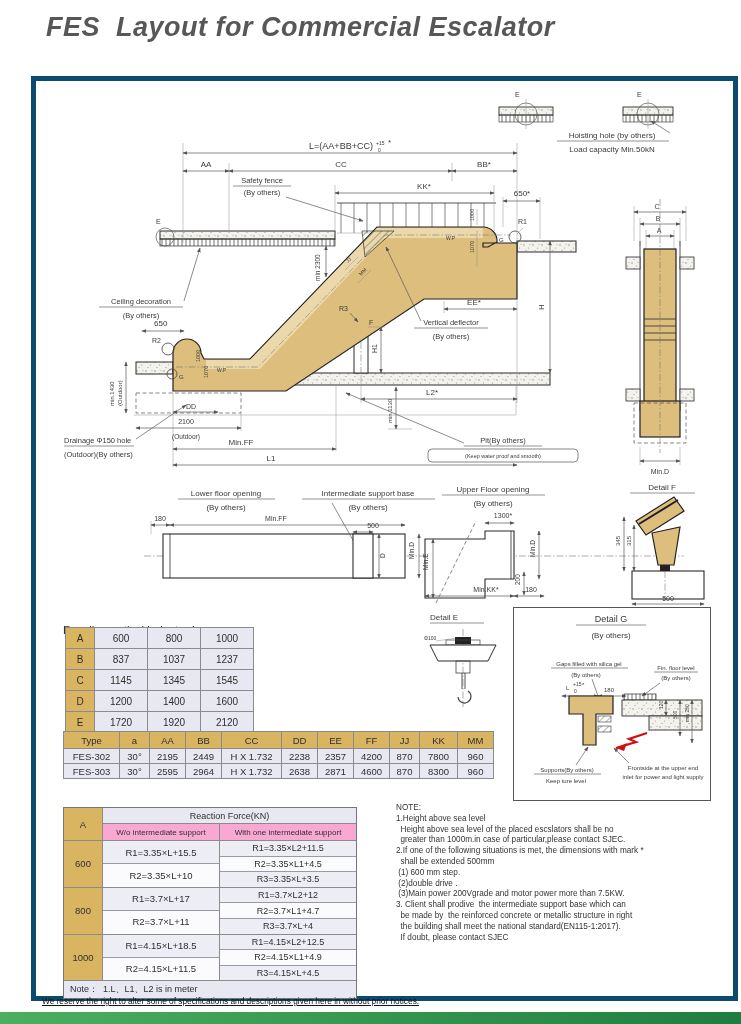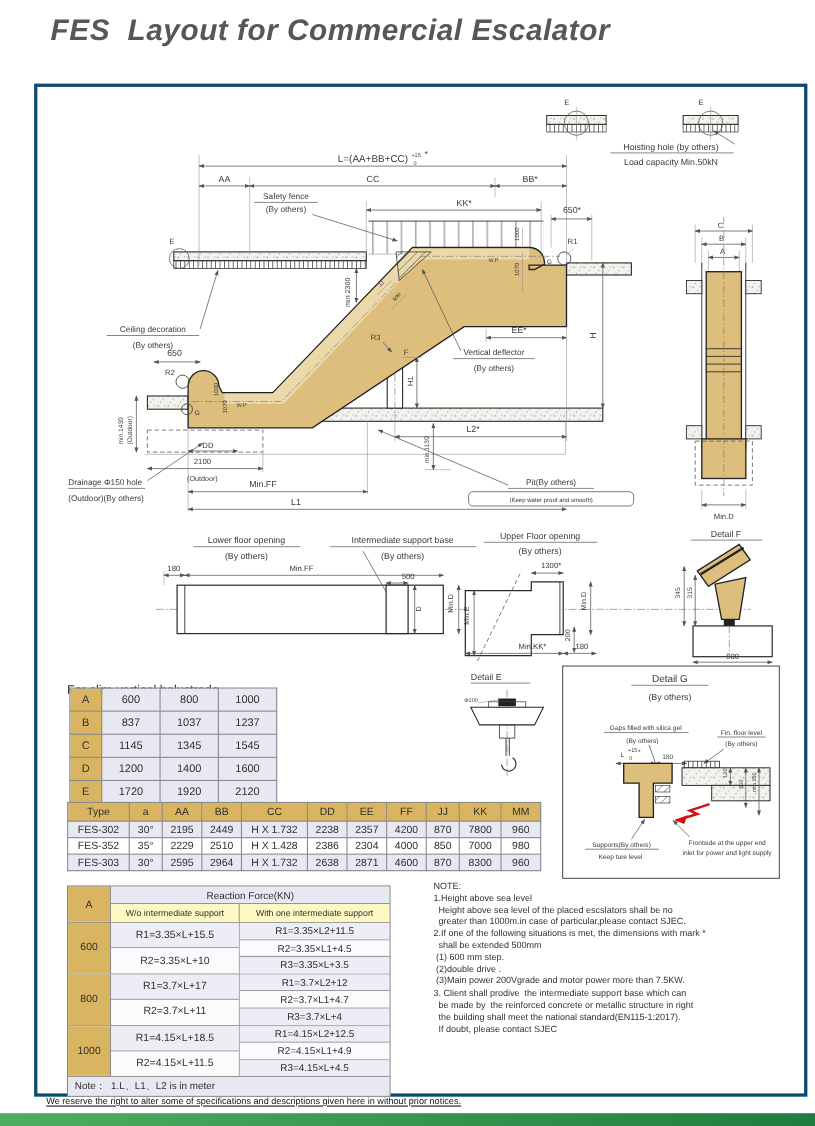--- a/index.html
+++ b/index.html
@@ -1,21 +1,21 @@
 <!DOCTYPE html>
 <html><head>
 <meta charset="utf-8">
 <style>
   html,body{margin:0;padding:0;background:#fff;}
   body{width:741px;height:1024px;position:relative;overflow:hidden;
        font-family:"Liberation Sans",sans-serif;color:#333;}
   .page-title{position:absolute;left:46px;top:12px;font-size:27px;font-weight:bold;
        font-style:italic;color:#575757;white-space:pre;letter-spacing:.5px;}
   .panel{position:absolute;left:31px;top:76px;width:697px;height:915px;
-       border:3px solid #0c4a6e;background:#fff;}
+       border:5px solid #0c4a6e;background:#fff;}
   svg{position:absolute;overflow:visible;}
   svg text{fill:#3a3a3a;font-family:"Liberation Sans",sans-serif;}
   .t5{font-size:5px}.t55{font-size:5.5px}.t6{font-size:6px}.t65{font-size:6.5px}
   .t7{font-size:7px}.t75{font-size:7.5px}.t8{font-size:8px}.t9{font-size:9px}
   .mid{text-anchor:middle}
   .ol2{stroke:#2b2b2b;stroke-width:.8;fill:none}
   .dl{stroke:#5a5a5a;stroke-width:.7;marker-start:url(#arS);marker-end:url(#arE)}
   .ldr{stroke:#5a5a5a;stroke-width:.7;marker-end:url(#arE);fill:none}
   .xl{stroke:#909090;stroke-width:.5}
   .cl{stroke:#7a7a7a;stroke-width:.6;stroke-dasharray:7 2 1.5 2;fill:none}
@@ -37,21 +37,21 @@
   
   .rt{position:absolute;left:27px;top:726px;width:292px;border:1px solid #777;
       font-size:9px;color:#2f2f2f;background:#fff;}
   .rt .row{display:flex;}
   .rt .a{width:38px;background:#d9b561;display:flex;align-items:center;justify-content:center;
       border-right:1px solid #8b8b8b;font-size:9.5px;}
   .rt .hdr{flex:1;}
   .rt .hdr .ttl{height:15px;background:#e7e8f2;border-bottom:1px solid #8b8b8b;
       display:flex;align-items:center;justify-content:center;}
   .rt .hdr .sub{display:flex;height:16px;}
-  .rt .hdr .sub div{display:flex;align-items:center;justify-content:center;background:#fef9c3;font-size:8px;}
+  .rt .hdr .sub div{display:flex;align-items:center;justify-content:center;background:#f9a8d4;font-size:8px;}
   .rt .wo{width:116px;border-right:1px solid #8b8b8b;}
   .rt .wi{width:136px;}
   .rt .grp{display:flex;border-top:1px solid #8b8b8b;}
   .rt .col{display:flex;flex-direction:column;}
   .rt .col.wo div{height:22px;display:flex;align-items:center;justify-content:center;font-size:9.5px;}
   .rt .col.wi div{height:14.6px;display:flex;align-items:center;justify-content:center;}
   .rt .col div{border-bottom:1px solid #9a9aa5;}
   .rt .col div:last-child{border-bottom:none;}
   .rt .lav{background:#ecedf5;}
   .rt .wht{background:#fbfbfd;}
@@ -514,33 +514,20 @@
           <td>30°</td>
       <td>2195</td>
           <td>2449</td>
       <td>H X 1.732</td>
           <td>2238</td>
       <td>2357</td>
           <td>4200</td>
       <td>870</td>
           <td>7800</td>
       <td>960</td>
-    </tr>
-    <tr class="r1">
-      <td>FES-352</td>
-          <td>35°</td>
-      <td>2229</td>
-          <td>2510</td>
-      <td>H X 1.428</td>
-          <td>2386</td>
-      <td>2304</td>
-          <td>4000</td>
-      <td>850</td>
-          <td>7000</td>
-      <td>980</td>
     </tr>
     <tr class="r2">
       <td>FES-303</td>
           <td>30°</td>
       <td>2595</td>
           <td>2964</td>
       <td>H X 1.732</td>
           <td>2638</td>
       <td>2871</td>
           <td>4600</td>

